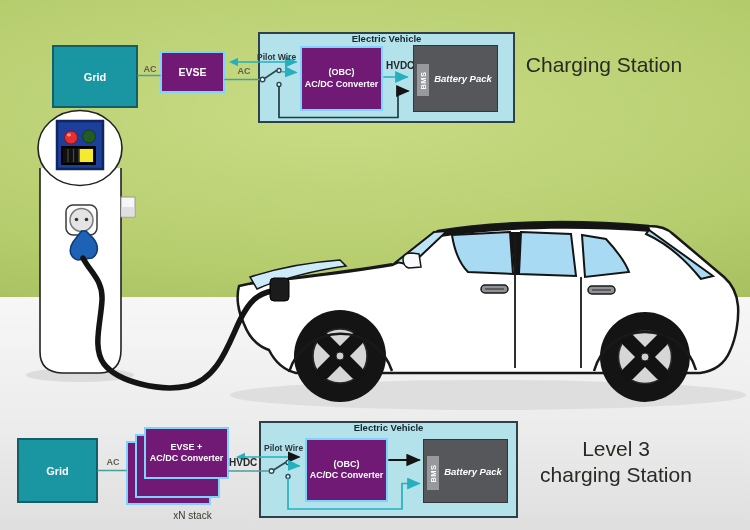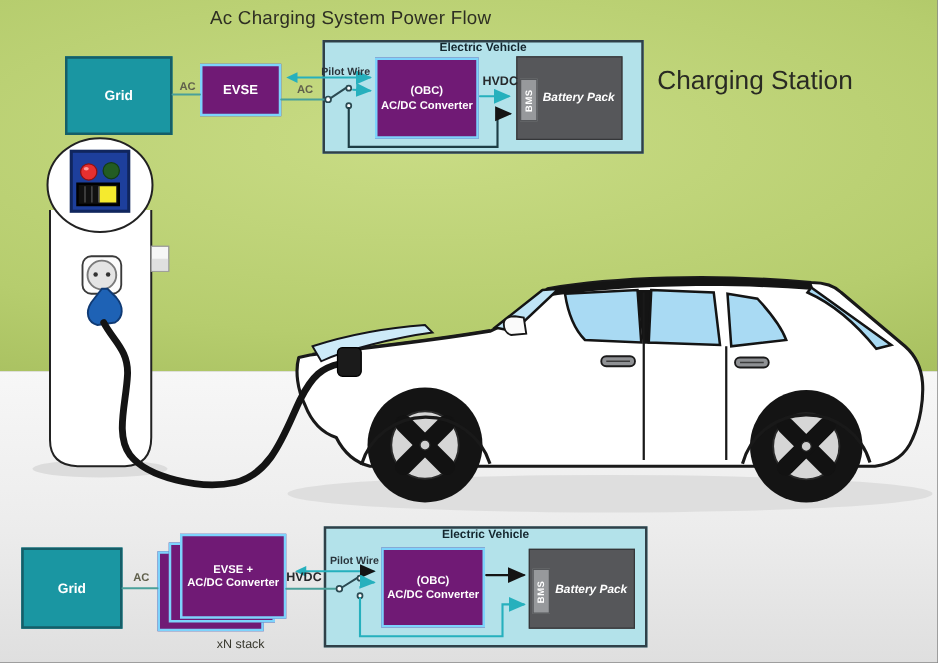--- a/index.html
+++ b/index.html
@@ -117,21 +117,20 @@
       <path d="M289,372 A54,54 0 0 1 392,371" fill="none" stroke="#191919" stroke-width="2.5"></path>
       <path d="M594,371 A53,53 0 0 1 696,370" fill="none" stroke="#191919" stroke-width="2.5"></path>
     </g>
 
     <path d="M83,258 C90,272 103,280 102,300 C101,322 92,348 104,364
              C118,382 160,392 188,386 C218,379 228,345 240,320
              C250,300 258,294 272,291" fill="none" stroke="#141414" stroke-width="5.5" stroke-linecap="round"></path>
     <rect x="270" y="278" width="19" height="23" rx="4" fill="#1b1b1b" stroke="#000" stroke-width="1"></rect>
   </svg>
 
-  <div class="dgtitle" style="left:168px;top:6px;">Ac Charging System Power Flow</div>
 
   <div class="box teal" style="left:52px;top:45px;width:86px;height:63px;">
     <span>Grid</span>
   </div>
   <div class="box red" style="left:160px;top:51px;width:65px;height:42px;font-size:10.5px;">
     <span>EVSE</span>
   </div>
   <div class="box evbox" style="left:258px;top:32px;width:257px;height:91px;"></div>
   <div class="evtitle" style="left:258px;top:33px;width:257px;">Electric Vehicle</div>
   <div class="box red obc" style="left:300px;top:46px;width:83px;height:65px;">
@@ -155,21 +154,21 @@
   <div class="level" style="left:509px;top:52px;width:190px;">
     <span style="display:block;">Charging Station</span>
   </div>
 
 
   <div class="box teal" style="left:17px;top:438px;width:81px;height:65px;">
     <span>Grid</span>
   </div>
   <div class="box red" style="left:126px;top:441px;width:85px;height:64px;"></div>
   <div class="box red" style="left:135px;top:434px;width:85px;height:64px;"></div>
-  <div class="box red stackline" style="left:144px;top:427px;width:85px;height:68px;">
+  <div class="box red stackline" style="left:144px;top:427px;width:85px;height:52px;">
     <span>
       <span style="display:block;">EVSE +</span>
       <span style="display:block;">AC/DC Converter</span>
     </span>
   </div>
   <div class="stacknote" style="left:150px;top:510px;width:85px;">xN stack</div>
 
   <div class="box evbox" style="left:259px;top:421px;width:259px;height:97px;"></div>
   <div class="evtitle" style="left:259px;top:422px;width:259px;">Electric Vehicle</div>
   <div class="box red obc" style="left:305px;top:438px;width:83px;height:64px;">
@@ -182,20 +181,24 @@
     <span>Battery Pack</span>
   </div>
   <div class="box bms" style="left:426px;top:455px;width:14px;height:36px;">
     <span class="vtext">BMS</span>
   </div>
 
   <div class="lbl ac" style="left:101px;top:457px;">AC</div>
   <div class="lbl hvdc" style="left:229px;top:457px;">HVDC</div>
   <div class="lbl pilot" style="left:264px;top:443px;">Pilot Wire</div>
 
+  <div class="level" style="left:518px;top:436px;width:196px;">
+    <span style="display:block;">Level 3</span>
+    <span style="display:block;">charging Station</span>
+  </div>
 
   <svg class="layer conn" width="750" height="530" viewBox="0 0 750 530">
     <defs>
       <marker id="mT" markerWidth="9" markerHeight="8" refX="7" refY="3.5" orient="auto">
         <path d="M0,0 L8,3.5 L0,7 Z" fill="#26b0bd"></path>
       </marker>
       <marker id="mK" markerWidth="9" markerHeight="8" refX="7" refY="3.5" orient="auto">
         <path d="M0,0 L8,3.5 L0,7 Z" fill="#141414"></path>
       </marker>
     </defs>

